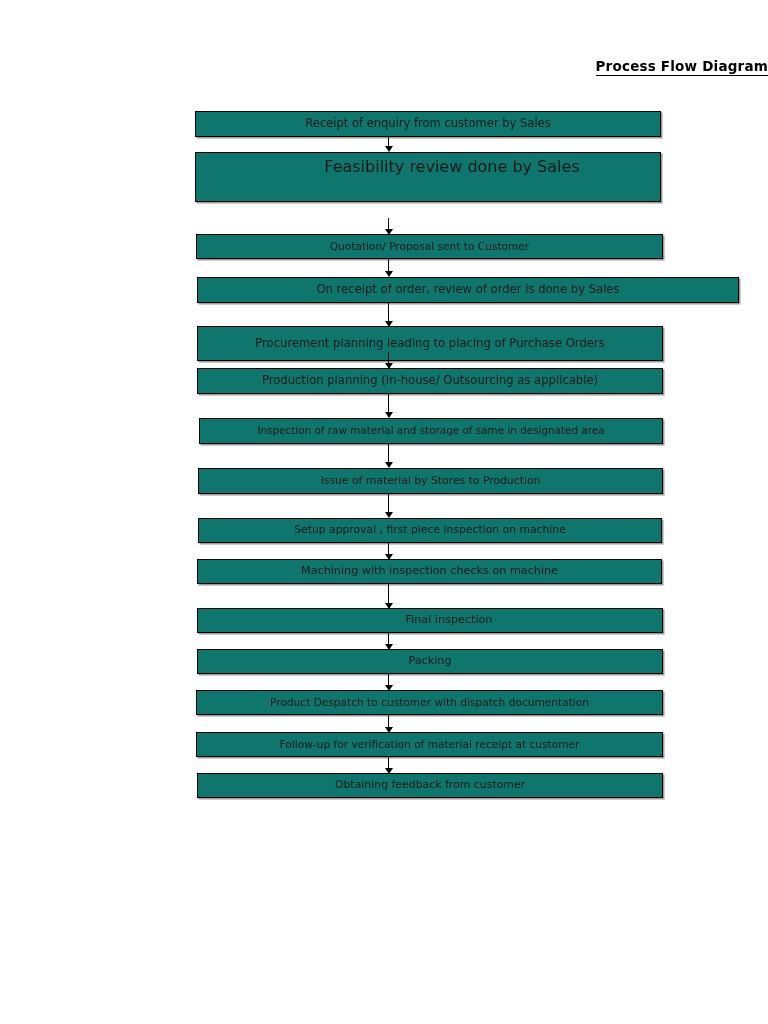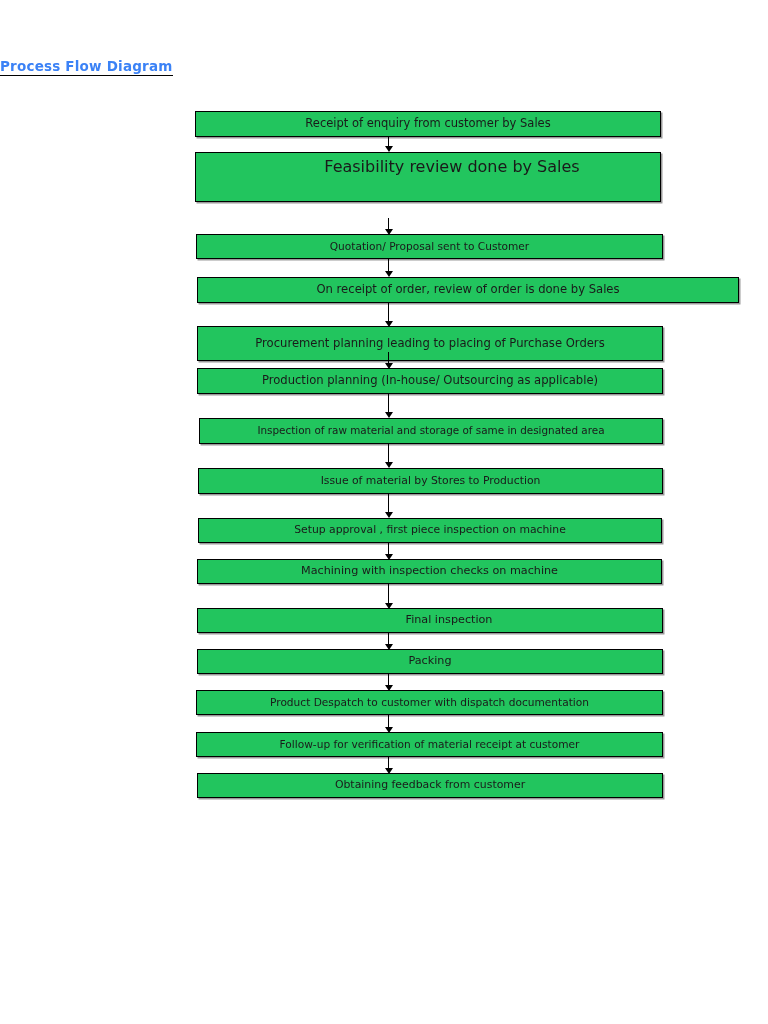--- a/index.html
+++ b/index.html
@@ -22,44 +22,44 @@
     top: 0;
     width: 768px;
     height: 1024px;
   }
 
   .doc-title {
     position: absolute;
     left: 0;
     top: 58px;
     width: 768px;
-    text-align: left;
+    text-align: right;
     font-size: 13.5px;
     font-weight: bold;
     letter-spacing: 0.2px;
-    color: #3b82f6;
+    color: #000000;
   }
   .doc-title span {
     border-bottom: 1.6px solid #000;
     padding-bottom: 1px;
   }
 
   .flow-stack {
     position: absolute;
     left: 0;
     top: 0;
     width: 768px;
     height: 1024px;
   }
 
   .node {
     position: absolute;
     box-sizing: border-box;
     border: 1.2px solid #000000;
-    background: #22c55e;
+    background: #0f766e;
     box-shadow: 1.5px 1.5px 0 0 #9a9a9a;
     display: flex;
     justify-content: center;
   }
   .node .node-label {
     display: block;
     width: 100%;
     text-align: center;
     color: #1a1a1a;
     white-space: nowrap;

